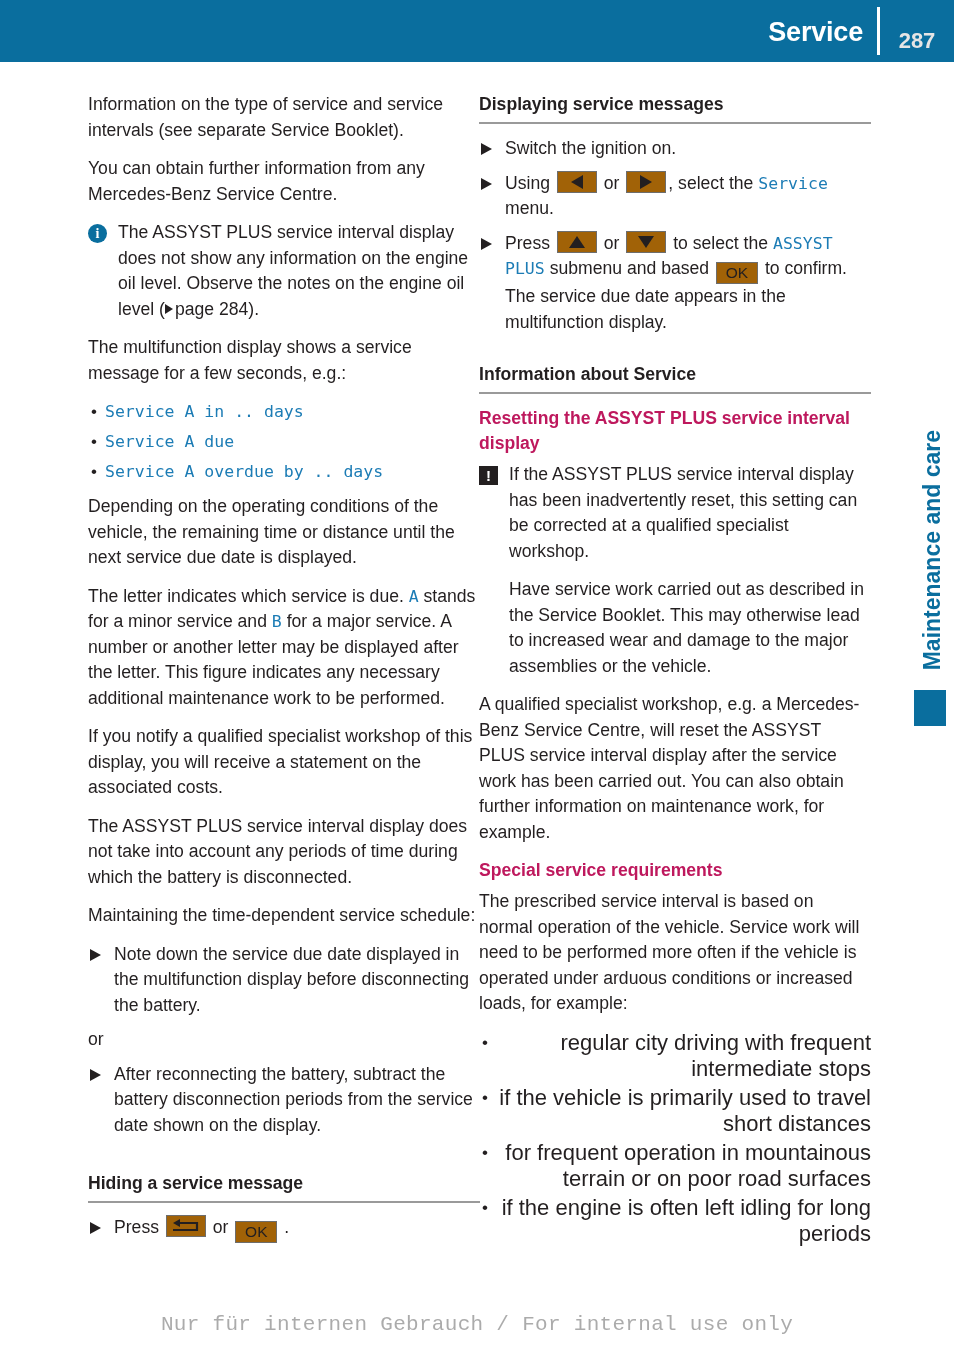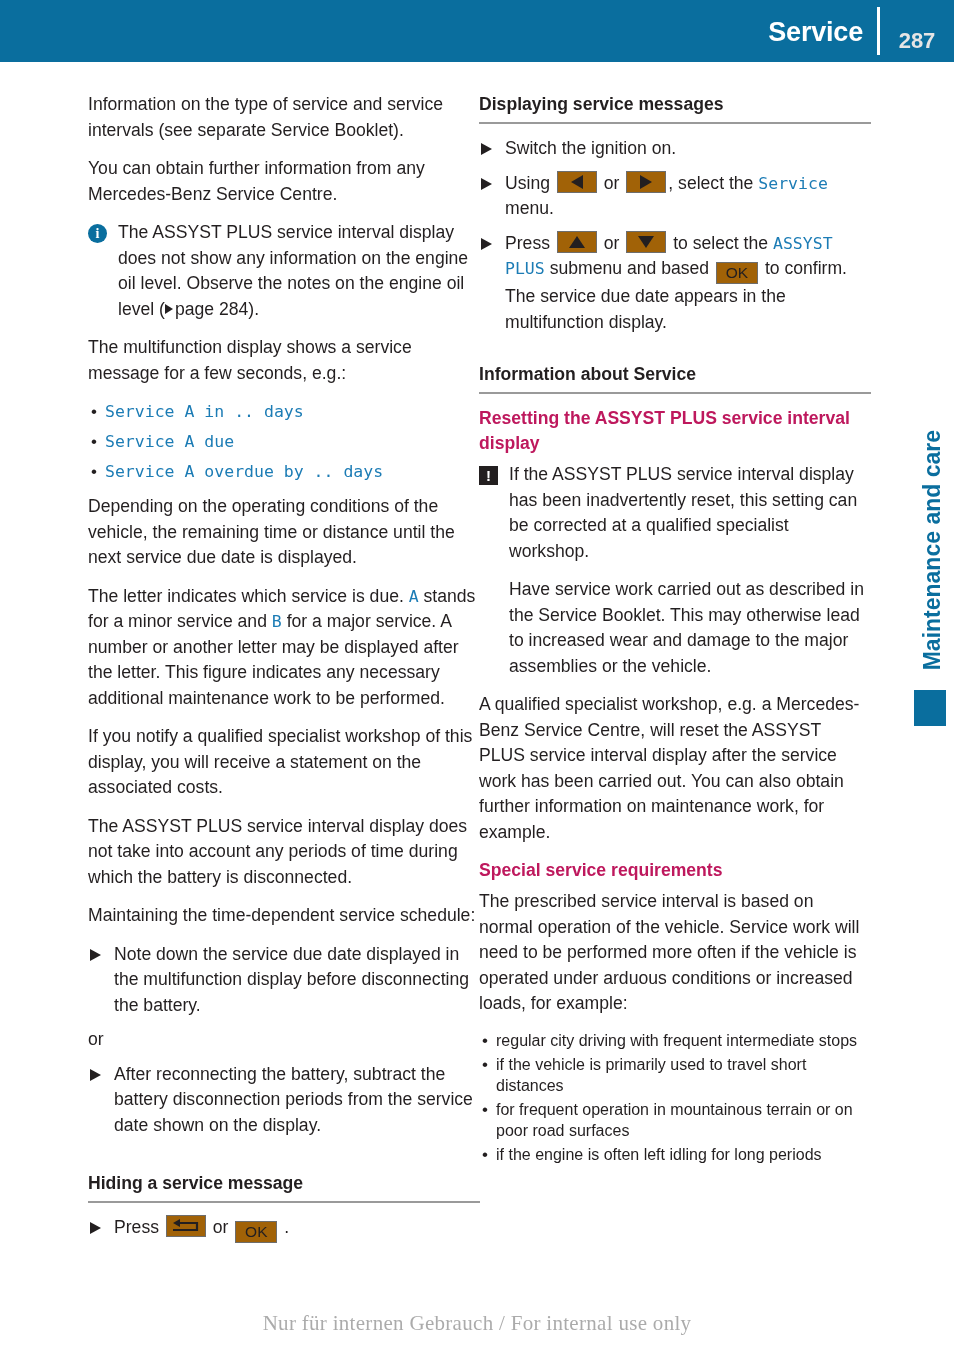--- a/index.html
+++ b/index.html
@@ -186,22 +186,23 @@
     font-size: 17.6px;
     line-height: 25.5px;
     margin: 0 0 9px 0;
   }
 
   
   .bullet {
     position: relative;
     padding-left: 17px;
     margin: 0 0 3px 0;
-    font-size: 16px;
-    line-height: 21px;
+    font-size: 22px;
+    line-height: 26px;
+    text-align: right;
   }
   .bullet::before {
     content: "\2022";
     position: absolute;
     left: 3px;
     top: 0;
     font-size: 17px;
     color: #231f20;
   }
   .bullet-mono {
@@ -283,21 +284,21 @@
   }
 
   
   .footer {
     position: absolute;
     left: 0; bottom: 18px;
     width: 954px;
     text-align: center;
     color: #9d9d9d;
     font-size: 21px;
-    font-family: Liberation Serif, serif;
+    font-family: Liberation Mono, monospace;
     letter-spacing: 0.3px;
     opacity: 0.85;
   }
 </style>
 </head>
 <body>
 
 <div class="header-bar">
   <span class="header-title">Service</span>
   <span class="header-sep"></span>

